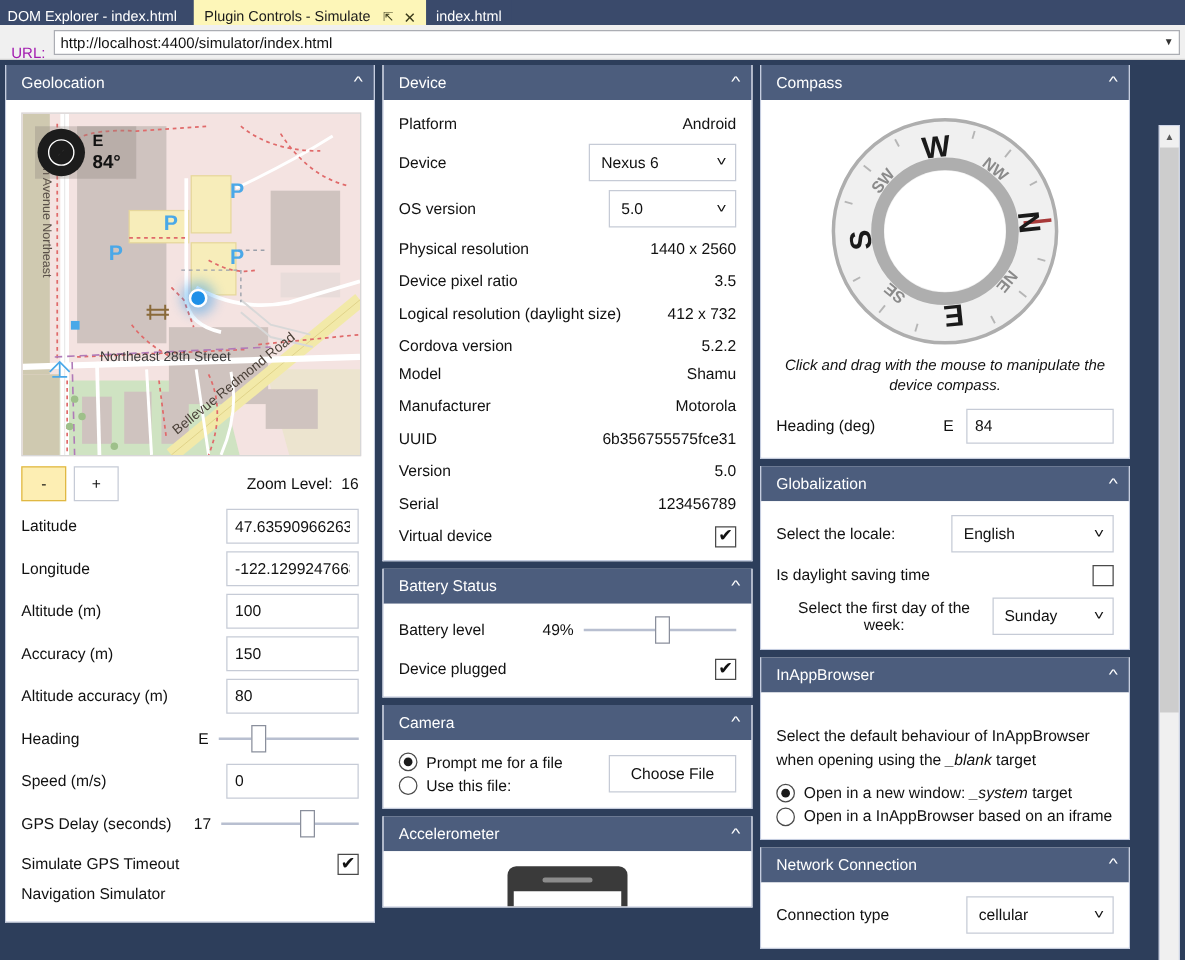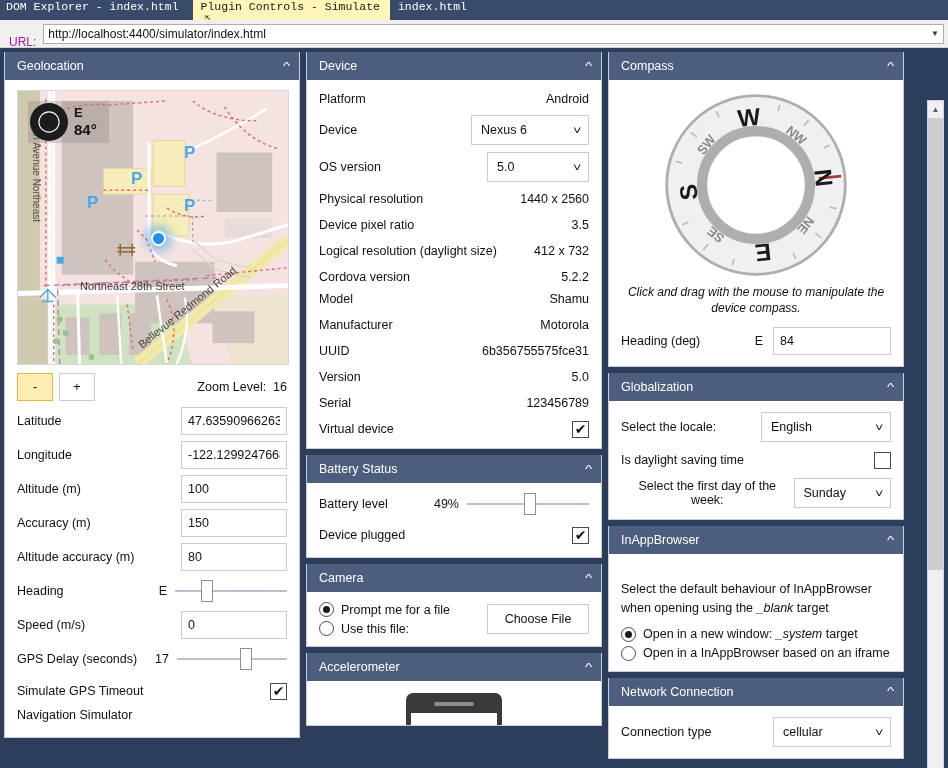--- a/index.html
+++ b/index.html
@@ -13,34 +13,32 @@
   }
   body { position: relative; }
 
   
   .tabbar {
     position: absolute; left: 0; top: 0; width: 948px; height: 20px;
     background: #3a4a6b;
     display: flex; align-items: stretch;
   }
   .tab {
-    display: flex; align-items: flex-start;
+    display: flex; align-items: flex-end;
     padding: 0 8px;
     font-size: 11.5px;
     color: #ffffff;
     white-space: nowrap;
     background: #3a4a6b;
-    font-family: Liberation Mono, monospace;
   }
   .tab.inactive-left { padding-left: 6px; padding-right: 14px; }
   .tab.active {
     background: #fdf6b8;
     color: #1a1a1a;
     padding-right: 4px;
-    flex-direction: column;
   }
   .tab.active .tab-label { padding-right: 6px; }
   .tab-pin, .tab-close {
     font-size: 11px; color: #3a3a1a;
     padding: 0 4px; cursor: pointer; line-height: 1;
   }
   .tab-pin { font-size: 10px; }
   .tab-close { font-size: 12px; font-weight: 400; }
   .tab.trailing { padding-left: 8px; }
 

